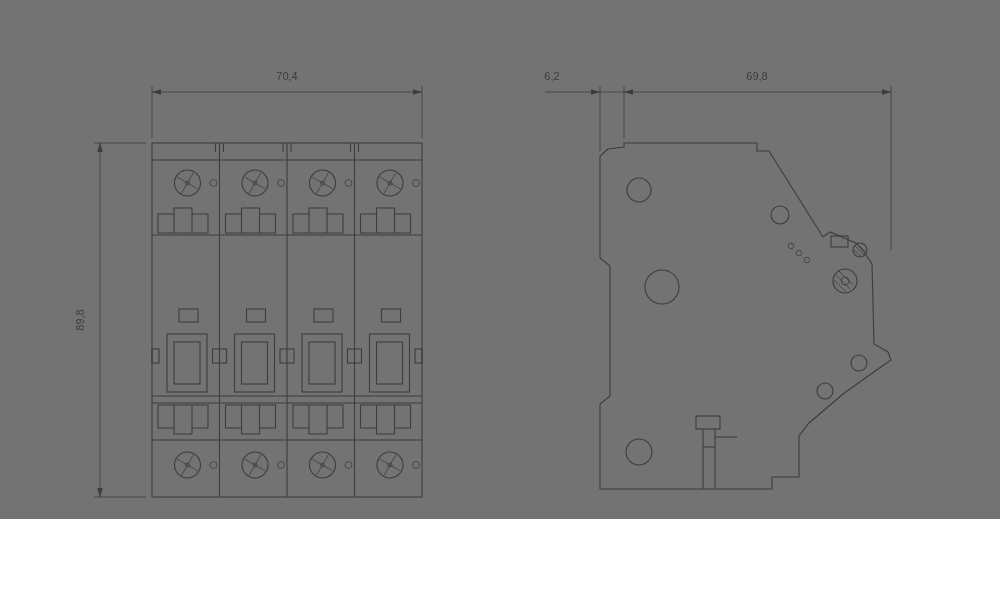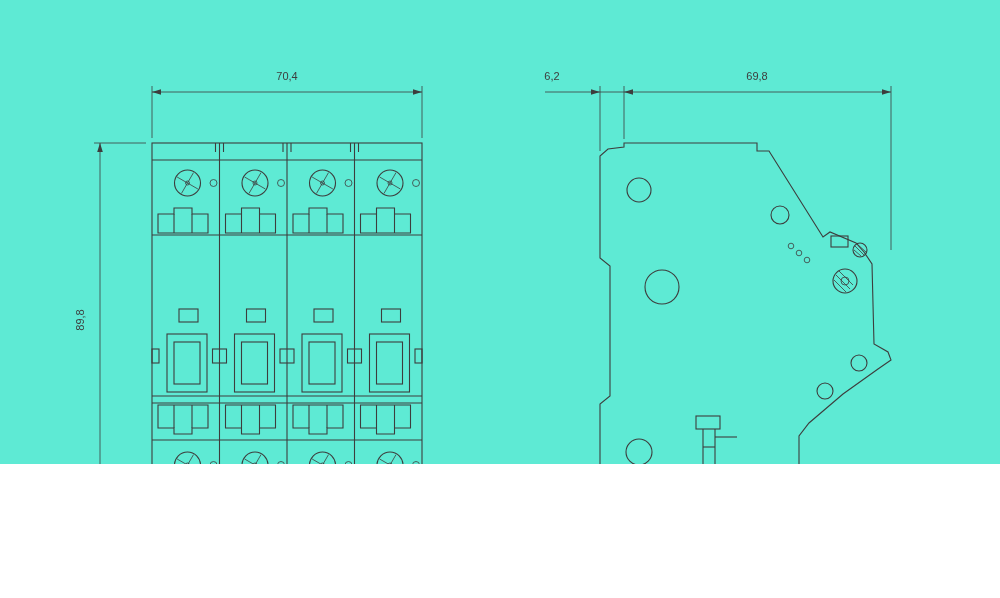--- a/index.html
+++ b/index.html
@@ -4,22 +4,22 @@
 <style>
   html, body {
     margin: 0;
     padding: 0;
     background: #ffffff;
     font-family: "Liberation Sans", sans-serif;
   }
   #stage {
     position: relative;
     width: 1000px;
-    height: 464px;
-    background: #5eead4;
+    height: 519px;
+    background: #737373;
     overflow: hidden;
   }
   svg { position: absolute; top: 0; left: 0; }
   .edge {
     fill: none;
     stroke: var(--ink, #3d3d3d);
     stroke-width: 1.1;
     stroke-linejoin: miter;
     stroke-linecap: butt;
   }

